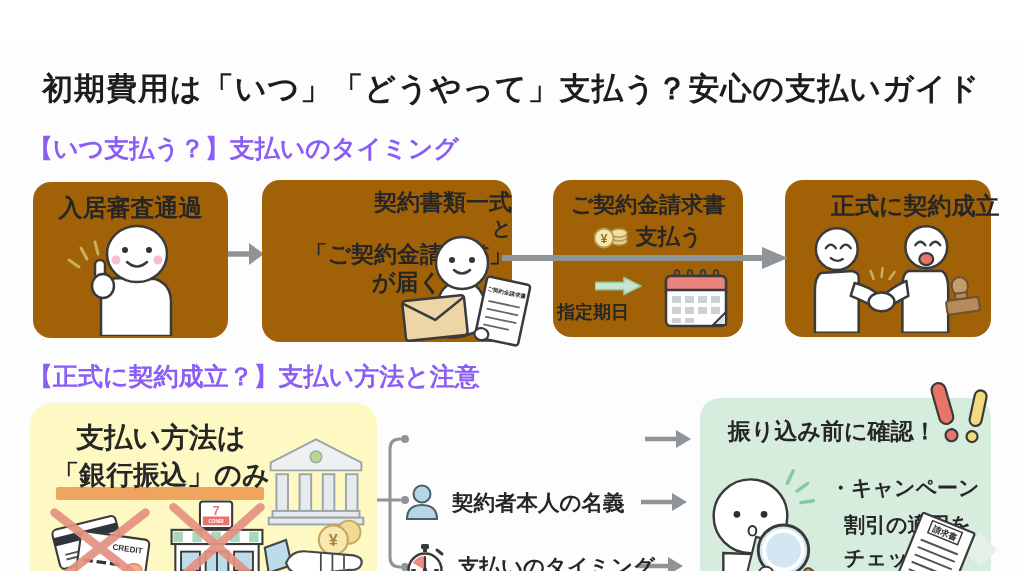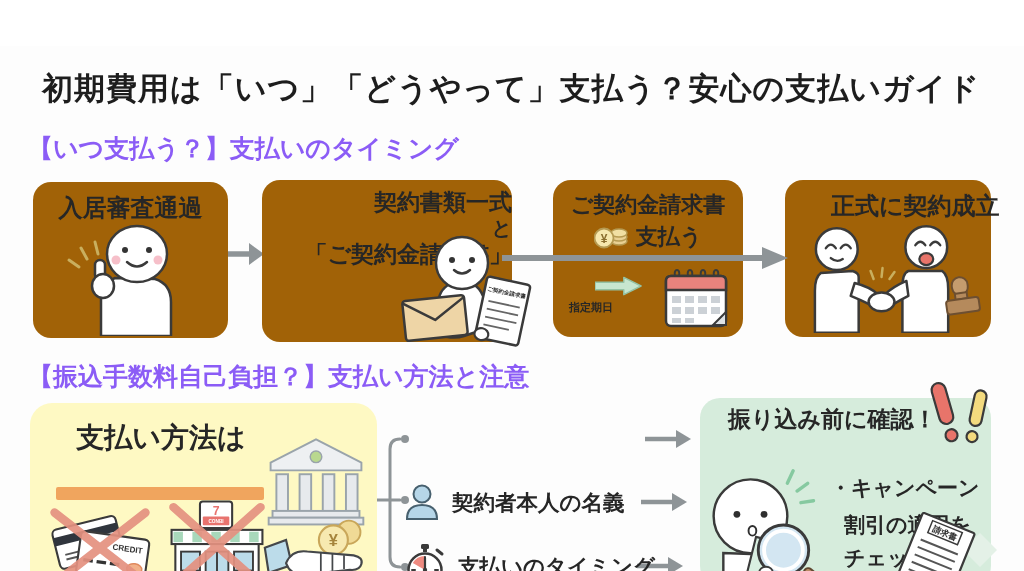--- a/index.html
+++ b/index.html
@@ -32,41 +32,41 @@
   .box2 { padding-top:8px; }
   .envchar-svg { position:absolute; right:-24px; bottom:-12px; width:136px; height:120px; z-index:4; }
 
   .long-arrow { position:absolute; left:500px; top:199px; width:290px; height:26px; z-index:2; }
   .arrow1 { position:absolute; left:227px; top:193px; width:38px; height:30px; }
 
   .b3line1 { text-align:center; padding-top:10px; font-size:22px; position:relative; z-index:3; white-space:nowrap; }
   .b3line2 { display:flex; justify-content:center; align-items:center; gap:6px; font-size:22px; margin-top:2px; position:relative; z-index:3; }
   .coins-inline { width:36px; height:26px; }
   .green-arrow { position:absolute; left:42px; top:96px; width:48px; height:20px; z-index:3; }
-  .deadline { position:absolute; left:16px; top:120px; font-size:11px; z-index:3; white-space:nowrap; }
+  .deadline { position:absolute; left:4px; top:120px; font-size:18px; z-index:3; white-space:nowrap; }
   .calendar-svg { position:absolute; left:110px; top:86px; width:66px; height:64px; z-index:3; }
 
   .handshake-svg { position:absolute; left:12px; bottom:4px; width:184px; height:112px; }
 
   .pm1 { position:absolute; left:0; top:16px; width:262px; text-align:center; font-size:28px; z-index:3; white-space:nowrap; }
   .pm2 { position:absolute; left:0; top:54px; width:262px; text-align:center; font-size:27px; z-index:3; white-space:nowrap; }
   .pm-highlight { position:absolute; left:26px; top:84px; width:208px; height:13px; background:#f0a55e; border-radius:2px; z-index:2; }
   .cards-svg { position:absolute; left:14px; top:100px; width:112px; height:88px; }
   .store-svg { position:absolute; left:134px; top:96px; width:106px; height:92px; }
   .bank-svg { position:absolute; right:4px; top:26px; width:114px; height:160px; }
 
   .connector-svg { position:absolute; left:374px; top:384px; width:42px; height:146px; }
   .nrow { position:absolute; left:404px; display:flex; align-items:center; gap:12px; height:44px; z-index:2; }
   .nr1 { top:371px; } .nr2 { top:434px;justify-content:flex-end; } .nr3 { top:498px; }
   .note-label { font-size:21.5px; white-space:nowrap; }
   .nicon { flex:0 0 auto; }
   .na { position:absolute; width:48px; height:22px; }
   .na1 { left:644px; top:382px; } .na2 { left:640px; top:445px; } .na3 { left:636px; top:509px; }
 
-  .gb-title { position:absolute; left:28px; top:6px; font-size:23px; z-index:3; white-space:nowrap; }
+  .gb-title { position:absolute; left:28px; top:18px; font-size:23px; z-index:3; white-space:nowrap; }
   .gb-l1 { position:absolute; left:130px; top:76px; font-size:21px; z-index:3; white-space:nowrap; }
   .gb-l2 { position:absolute; left:144px; top:113px; font-size:21px; z-index:3; white-space:nowrap; }
   .gb-l3 { position:absolute; left:144px; top:146px; font-size:21px; z-index:3; white-space:nowrap; }
   .magchar-svg { position:absolute; left:2px; top:62px; width:128px; height:128px; z-index:3; }
   .invoice-svg { position:absolute; left:188px; top:114px; width:94px; height:92px; z-index:3; }
   .gb-diamond { position:absolute; left:268px; top:140px; width:24px; height:24px; background:#e4f1e7; transform:rotate(45deg); z-index:1; }
   .exclaims-svg { position:absolute; left:918px; top:330px; width:84px; height:88px; z-index:5; }
 
   svg text { font-family:"Liberation Sans","DejaVu Sans",sans-serif; font-weight:700; }
 </style>
@@ -100,20 +100,21 @@
 
   <svg class="arrow1" viewBox="0 0 38 30">
     <line x1="1" y1="15" x2="24" y2="15" stroke="#8e9497" stroke-width="5.5"></line>
     <polygon points="22,4 37,15 22,26" fill="#8e9497"></polygon>
   </svg>
 
   <div class="box blue box2">
     <div class="b2line">契約書類一式</div>
     <div class="b2line b2line-sm">と</div>
     <div class="b2line">「ご契約金請求書」</div>
+    <div class="b2line b2line-last">が届く</div>
     <svg class="envchar-svg" viewBox="0 0 136 120">
       <path d="M50,50 Q38,56 38,72 L38,100 Q52,106 64,102 L88,94 Q88,62 76,52 Z" fill="#fff" stroke="#3a3a3a" stroke-width="2.5"></path>
       <circle cx="62" cy="29" r="26" fill="#fff" stroke="#3a3a3a" stroke-width="2.5"></circle>
       <circle cx="52" cy="26" r="3" fill="#333"></circle>
         <circle cx="72" cy="26" r="3" fill="#333"></circle>
       <path d="M54,36 Q62,43 70,36" fill="none" stroke="#3a3a3a" stroke-width="2.5" stroke-linecap="round"></path>
       <g transform="rotate(-6 35 84)">
         <rect x="4" y="64" width="62" height="40" rx="3" fill="#eed5a6" stroke="#3a3a3a" stroke-width="2.5"></rect>
         <path d="M4,66 L35,86 L66,66" fill="none" stroke="#3a3a3a" stroke-width="2.5" stroke-linejoin="round"></path>
       </g>
@@ -201,25 +202,26 @@
           <line x1="93" y1="58" x2="98" y2="51"></line>
       </g>
       <g transform="rotate(-8 166 82)">
         <rect x="158" y="56" width="16" height="18" rx="8" fill="#c59c6e" stroke="#6d4f31" stroke-width="2"></rect>
         <rect x="160" y="72" width="12" height="6" fill="#b58a5c" stroke="#6d4f31" stroke-width="2"></rect>
         <rect x="150" y="78" width="33" height="14" rx="3" fill="#b58a5c" stroke="#6d4f31" stroke-width="2"></rect>
       </g>
     </svg>
   </div>
 
-  <div class="sec-head sec2-head">【振込手数料自己負担？】支払い方法と注意</div>
+  <div class="sec-head sec2-head">【正式に契約成立？】支払い方法と注意</div>
 
   <div class="box orange">
     <div class="pm1">支払い方法は</div>
     <div class="pm-highlight"></div>
+    <div class="pm2">「銀行振込」のみ</div>
 
     <svg class="cards-svg" viewBox="0 0 115 92">
       <g transform="rotate(-14 45 38)">
         <rect x="10" y="20" width="68" height="42" rx="5" fill="#fff" stroke="#3a3a3a" stroke-width="2.2"></rect>
         <rect x="10" y="28" width="68" height="9" fill="#30353d"></rect>
         <line x1="18" y1="48" x2="34" y2="48" stroke="#555" stroke-width="2"></line>
         <line x1="18" y1="53" x2="30" y2="53" stroke="#555" stroke-width="2"></line>
       </g>
       <g transform="rotate(8 72 62)">
         <rect x="34" y="34" width="72" height="46" rx="5" fill="#fff" stroke="#3a3a3a" stroke-width="2.2"></rect>

